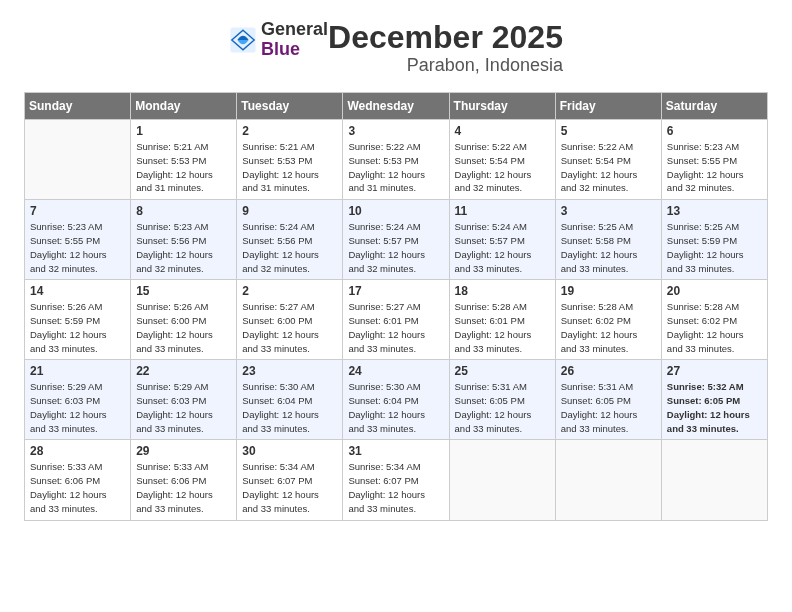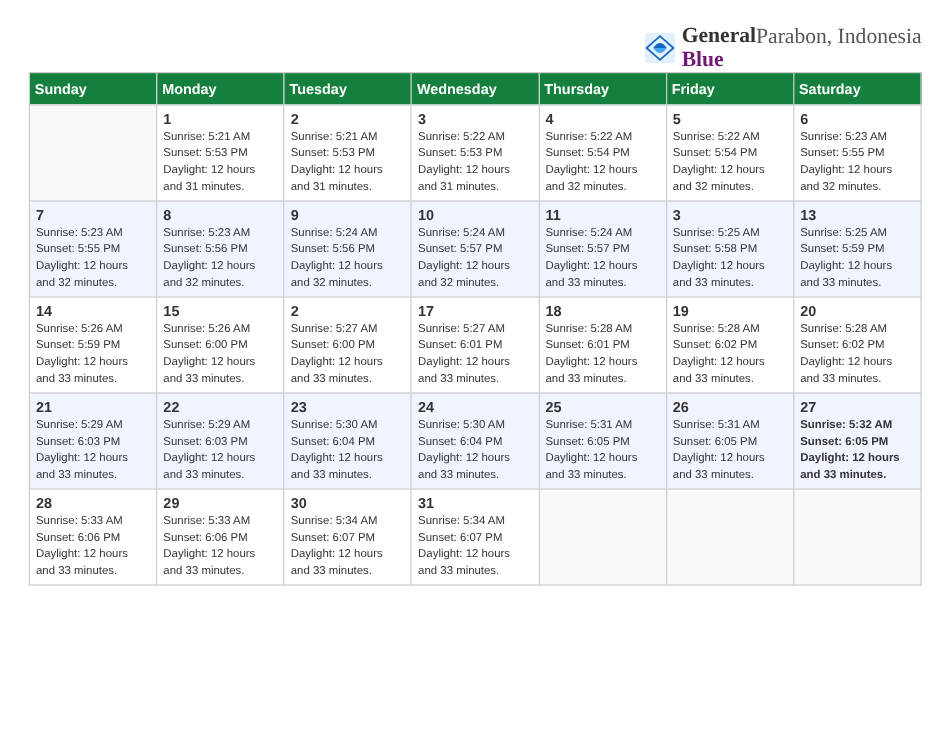--- a/index.html
+++ b/index.html
@@ -5,24 +5,23 @@
     * { box-sizing: border-box; margin: 0; padding: 0; }
     body {
       font-family: Arial, sans-serif;
       background: #fff;
       width: 792px;
       min-height: 612px;
       padding: 20px 24px;
     }
     .header {
       display: flex;
-      justify-content: flex-end;
+      justify-content: center;
       align-items: flex-start;
-      margin-bottom: 0;
-      font-family: Liberation Serif, serif;
+      margin-bottom: 16px;
     }
     .logo {
       display: flex;
       align-items: center;
       gap: 4px;
     }
     .logo-text {
       font-size: 18px;
       font-weight: bold;
       line-height: 1.1;
@@ -45,21 +44,21 @@
     .location {
       font-size: 18px;
       color: #555;
     }
     .calendar {
       width: 100%;
       border-collapse: collapse;
       font-size: 10px;
     }
     .calendar th {
-      background-color: #15803d;
+      background-color: #737373;
       color: #fff;
       padding: 6px 4px;
       text-align: left;
       font-size: 12px;
       font-weight: bold;
       border: 1px solid #ccc;
     }
     .calendar td {
       border: 1px solid #ccc;
       vertical-align: top;
@@ -95,20 +94,21 @@
       <polygon points="20,6 36,20 20,34 4,20" fill="none" stroke="#1565c0" stroke-width="2"></polygon>
       <path d="M12,20 Q20,8 28,20" fill="#1565c0"></path>
       <path d="M12,20 Q20,32 28,20" fill="#42a5f5"></path>
     </svg>
     <div class="logo-text">
       <span class="general">General</span><br>
       <span class="blue">Blue</span>
     </div>
   </div>
   <div class="title-area">
+    <div class="month-title">December 2025</div>
     <div class="location">Parabon, Indonesia</div>
   </div>
 </div>
 
 <table class="calendar">
   <thead>
     <tr>
     <th>Sunday</th>
         <th>Monday</th>
         <th>Tuesday</th>

